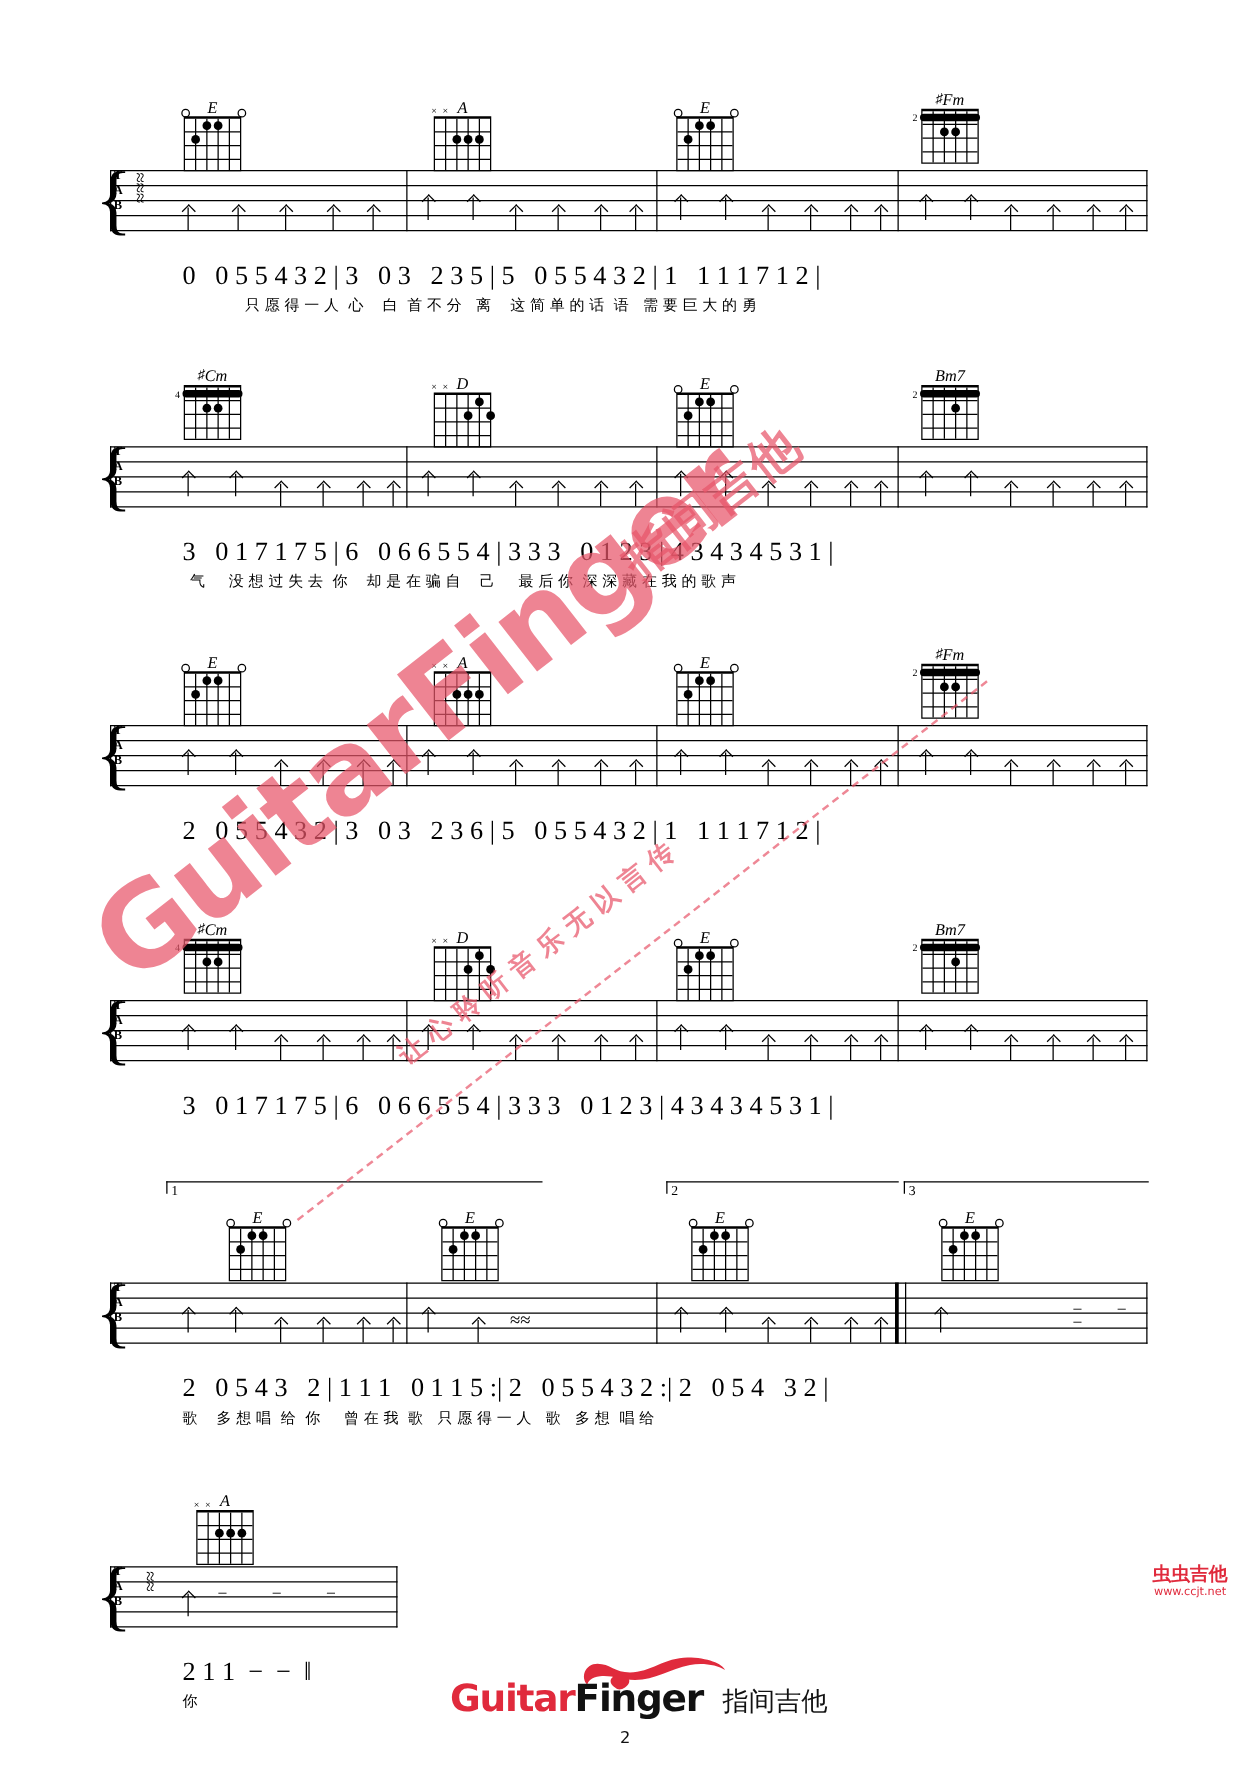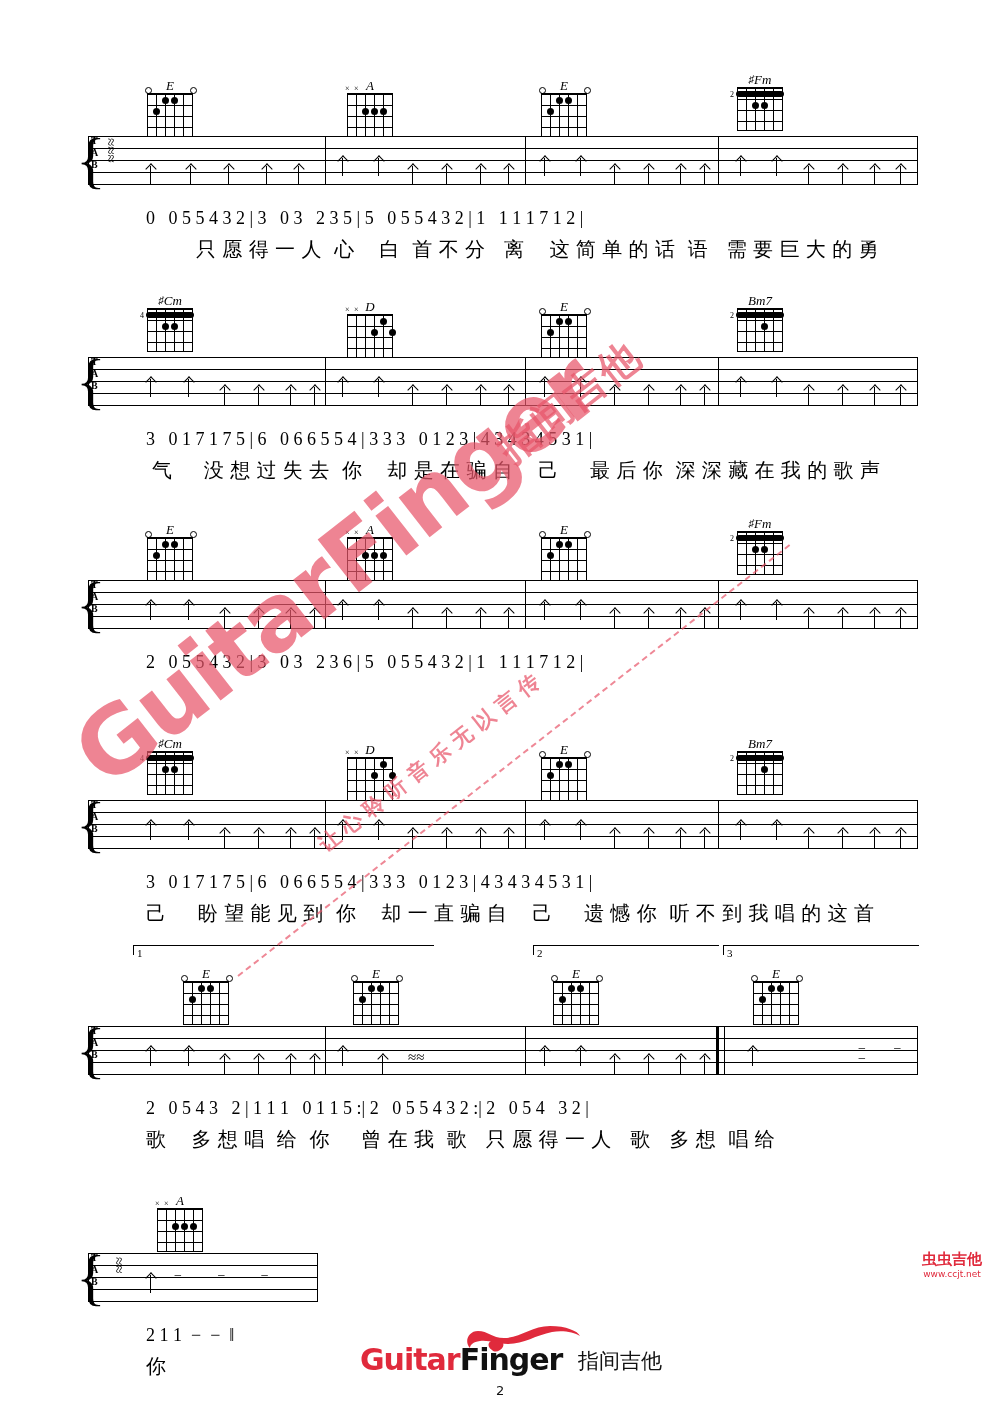--- a/index.html
+++ b/index.html
@@ -38,23 +38,23 @@
   .tabword span{display:block;height:12px;}
   .brace{position:absolute;left:-12px;top:-4px;font-size:62px;line-height:56px;
         font-family:"Liberation Serif",serif;}
   .arrow{position:absolute;width:9px;height:22px;}
   .arrow:before{content:"";position:absolute;left:4px;top:4px;width:1px;height:18px;background:#000;}
   .arrow:after{content:"";position:absolute;left:1px;top:3px;width:7px;height:7px;
         border-left:1px solid #000;border-top:1px solid #000;transform:rotate(45deg);}
   .wavy{position:absolute;font-size:15px;line-height:10px;letter-spacing:0;}
 
   
-  .numrow{position:absolute;font-family:"Liberation Serif",serif;font-size:18px;
+  .numrow{position:absolute;font-family:"Liberation Serif",serif;font-size:21px;
         white-space:pre;letter-spacing:0;}
-  .lyric{position:absolute;font-family:"DejaVu Sans",sans-serif;font-size:20px;
+  .lyric{position:absolute;font-family:"DejaVu Sans",sans-serif;font-size:12px;
         white-space:pre;letter-spacing:0;}
   .volta{position:absolute;border-top:1px solid #000;border-left:1px solid #000;height:9px;}
   .voltanum{position:absolute;font-size:11px;font-family:"Liberation Serif",serif;}
 
   
   .wm-diag{position:absolute;color:#e8566a;font-family:"DejaVu Sans",sans-serif;
         font-weight:bold;opacity:.72;white-space:nowrap;}
   .wm-big{left:120px;top:700px;font-size:92px;transform:rotate(-38deg);
         transform-origin:left bottom;letter-spacing:-2px;}
   .wm-cn{left:520px;top:420px;font-size:40px;transform:rotate(-38deg);
@@ -466,21 +466,20 @@
       <div class="arrow" style="left:588px;top:26px"></div>
         <div class="arrow" style="left:612px;top:26px"></div>
       <div class="arrow" style="left:648px;top:18px"></div>
         <div class="arrow" style="left:684px;top:18px"></div>
       <div class="arrow" style="left:716px;top:26px"></div>
         <div class="arrow" style="left:750px;top:26px"></div>
       <div class="arrow" style="left:782px;top:26px"></div>
         <div class="arrow" style="left:808px;top:26px"></div>
     </div>
     <div class="numrow" style="left:58px;top:72px;">3   0 1 7 1 7 5 | 6   0 6 6 5 5 4 | 3 3 3   0 1 2 3 | 4 3 4 3 4 5 3 1 |</div>
-    <div class="lyric" style="left:58px;top:100px;">己     盼 望 能 见 到  你    却 一 直 骗 自    己     遗 憾 你  听 不 到 我 唱 的 这 首</div>
   </div>
   <div class="chord" style="left:140px;top:736px">
     <div class="cname"><span class="sharp">♯</span>Cm</div>
     <div class="grid">
         <i class="v v1"></i>
         <i class="v v2"></i>
         <i class="v v3"></i>
         <i class="v v4"></i>
       <i class="h h1"></i>
         <i class="h h2"></i>

